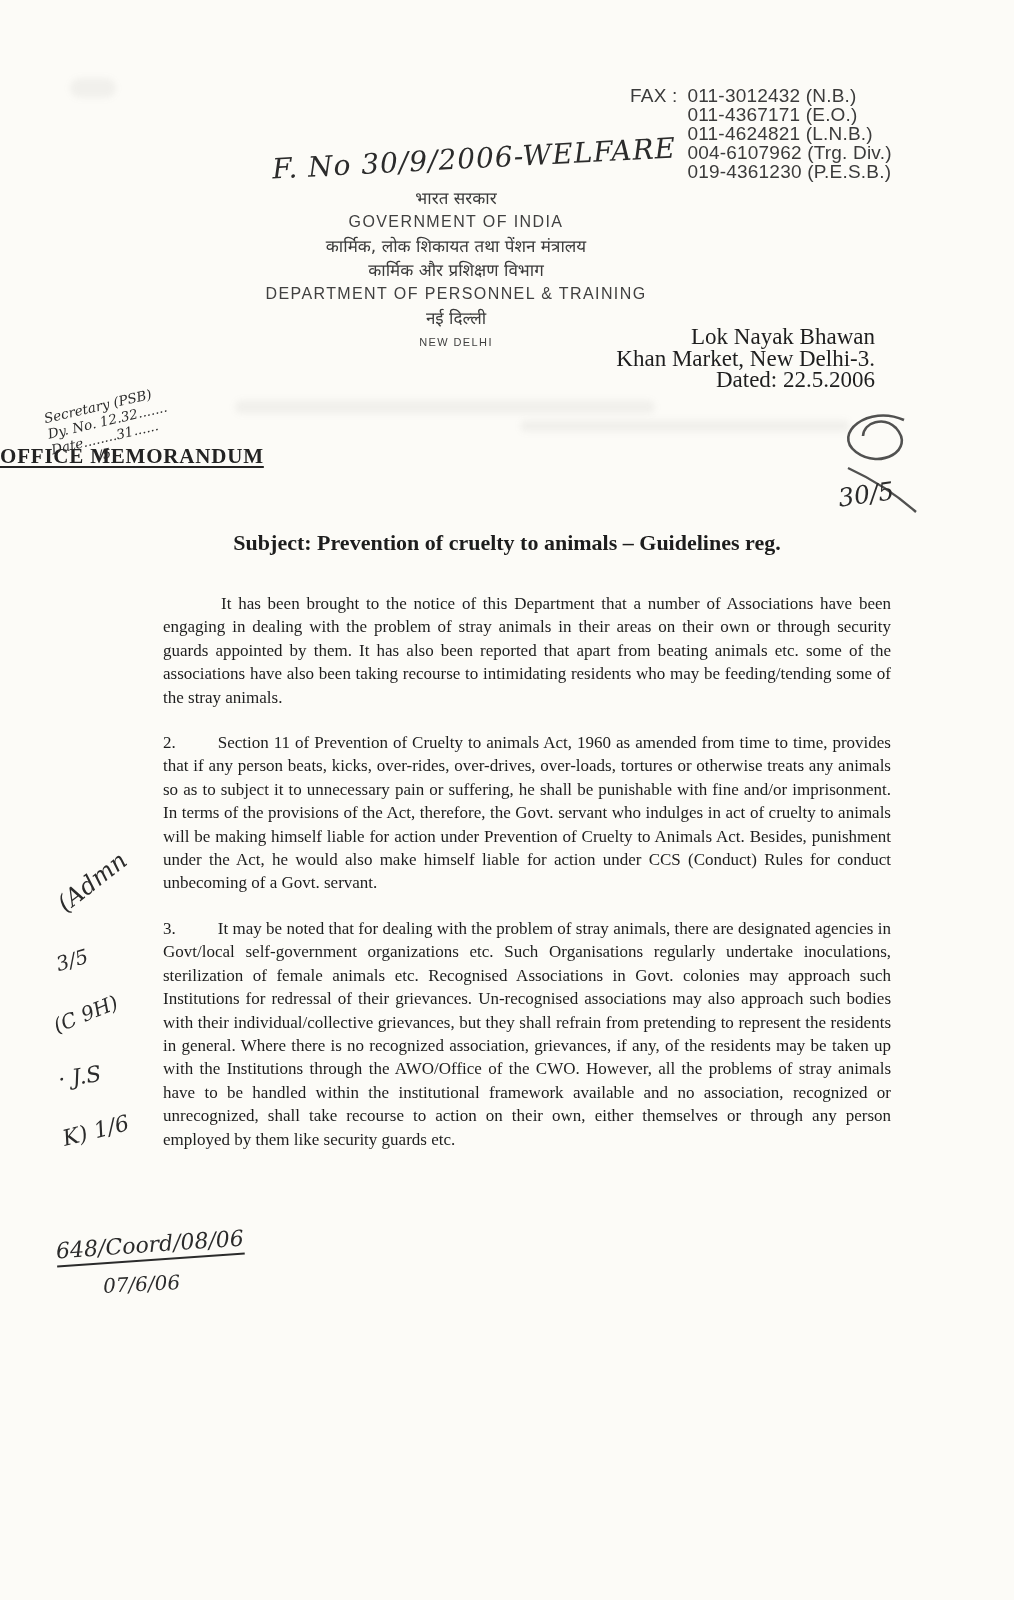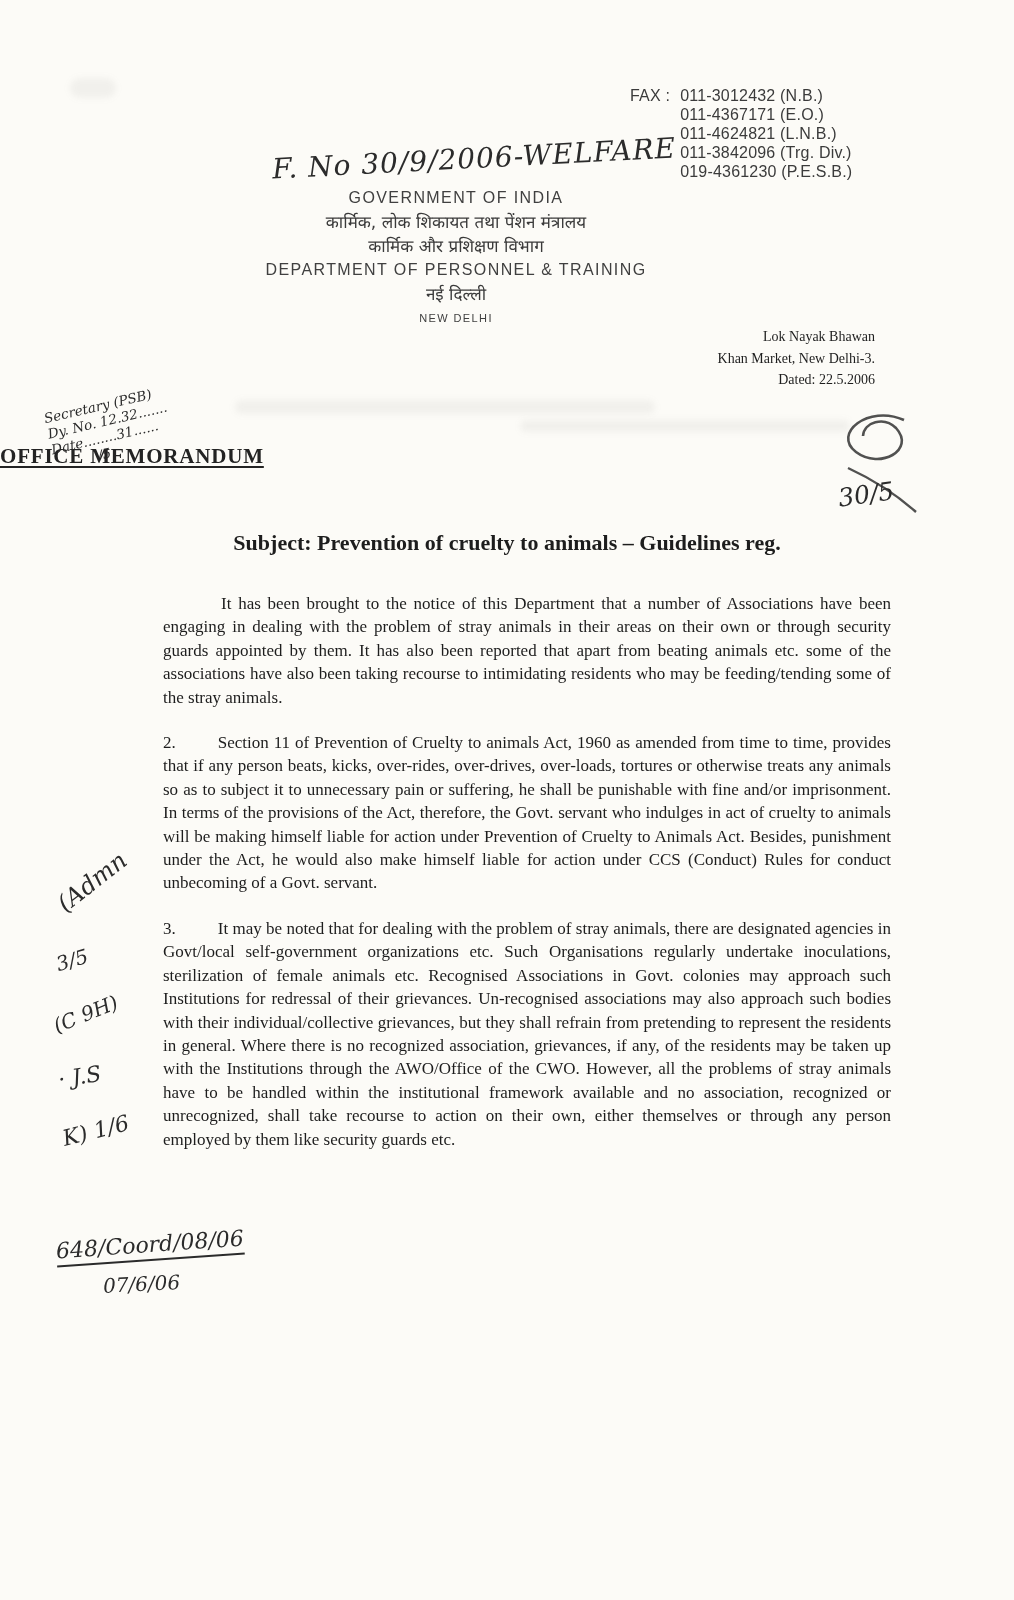--- a/index.html
+++ b/index.html
@@ -8,40 +8,40 @@
     position:relative; width:1014px; height:1600px; margin:0 auto;
     background:#fcfbf7;
     font-family:"Liberation Serif", serif; color:#1f1f1f; overflow:hidden;
   }
   
   .smudge { position:absolute; background:rgba(110,110,110,0.08); filter:blur(3px); border-radius:10px; }
 
   
   .fax-block {
     position:absolute; left:630px; top:86px; display:flex;
-    font-family:"Liberation Sans", sans-serif; font-size:16px; line-height:19px;
+    font-family:"Liberation Sans", sans-serif; font-size:19px; line-height:19px;
     color:#3b3b3b; letter-spacing:0.2px;
   }
   .fax-label { margin-right:10px; }
 
   
   .hand {
     font-family:"DejaVu Serif", serif; font-style:italic; color:#2b2b2b;
     white-space:nowrap;
   }
   .fno { position:absolute; left:272px; top:142px; font-size:28px; letter-spacing:1px; transform:rotate(-3deg); }
 
   
   .letterhead { position:absolute; left:0; top:186px; width:912px; text-align:center; }
   .lh-hi { font-family:"DejaVu Sans", sans-serif; font-size:17px; line-height:24px; color:#3a3a3a; }
   .lh-en { font-family:"Liberation Sans", sans-serif; font-size:16px; line-height:24px; letter-spacing:1.4px; color:#404040; }
   .lh-sm { font-size:11px; }
 
   
-  .address { position:absolute; right:139px; top:326px; text-align:right; font-size:14px; line-height:21.5px; color:#1e1e1e; }
+  .address { position:absolute; right:139px; top:326px; text-align:right; font-size:23px; line-height:21.5px; color:#1e1e1e; }
 
   
   .stamp { position:absolute; left:48px; top:396px; transform:rotate(-13deg); font-size:13.5px; line-height:16px; }
   .stamp .s4 { margin-left:44px; }
 
   
   .title {
     position:absolute; left:0; top:444px; width:804px; text-align:left;
     font-weight:bold; font-size:21px; letter-spacing:0.8px;
     text-decoration:underline; text-decoration-thickness:2px; text-underline-offset:3px;
@@ -84,28 +84,29 @@
   <div class="smudge" style="left:235px; top:400px; width:420px; height:14px;"></div>
   <div class="smudge" style="left:520px; top:420px; width:330px; height:12px;"></div>
   <div class="smudge" style="left:70px; top:78px; width:46px; height:20px;"></div>
 
   <div class="fax-block">
     <span class="fax-label">FAX :</span>
     <div>
       <div>011-3012432 (N.B.)</div>
       <div>011-4367171 (E.O.)</div>
       <div>011-4624821 (L.N.B.)</div>
-      <div>011-3842096 (Trg. Div.)</div>
+      <div>004-6107962 (Trg. Div.)</div>
       <div>019-4361230 (P.E.S.B.)</div>
     </div>
   </div>
 
   <div class="hand fno">F. No 30/9/2006-WELFARE</div>
 
   <div class="letterhead">
+    <div class="lh-hi">भारत सरकार</div>
     <div class="lh-en">GOVERNMENT OF INDIA</div>
     <div class="lh-hi">कार्मिक, लोक शिकायत तथा पेंशन मंत्रालय</div>
     <div class="lh-hi">कार्मिक और प्रशिक्षण विभाग</div>
     <div class="lh-en">DEPARTMENT OF PERSONNEL &amp; TRAINING</div>
     <div class="lh-hi">नई दिल्ली</div>
     <div class="lh-en lh-sm">NEW DELHI</div>
   </div>
 
   <div class="address">
     <div>Lok Nayak Bhawan</div>

